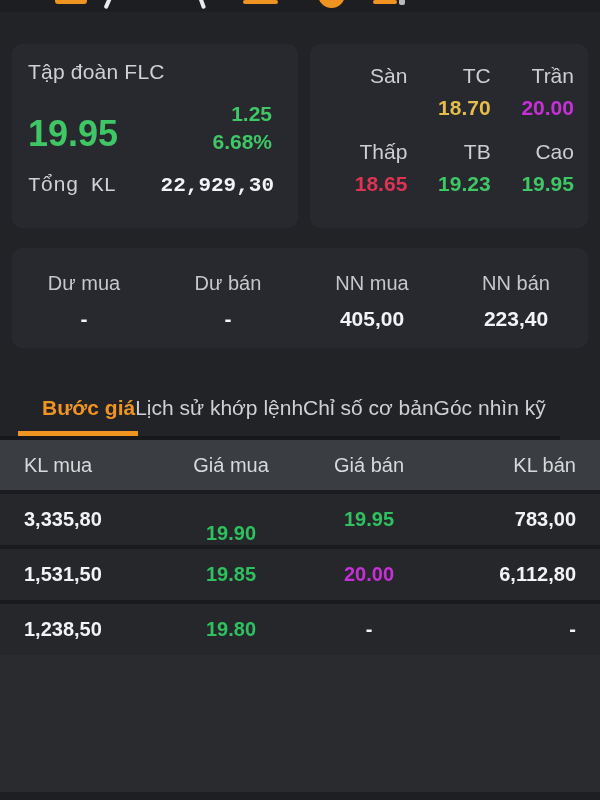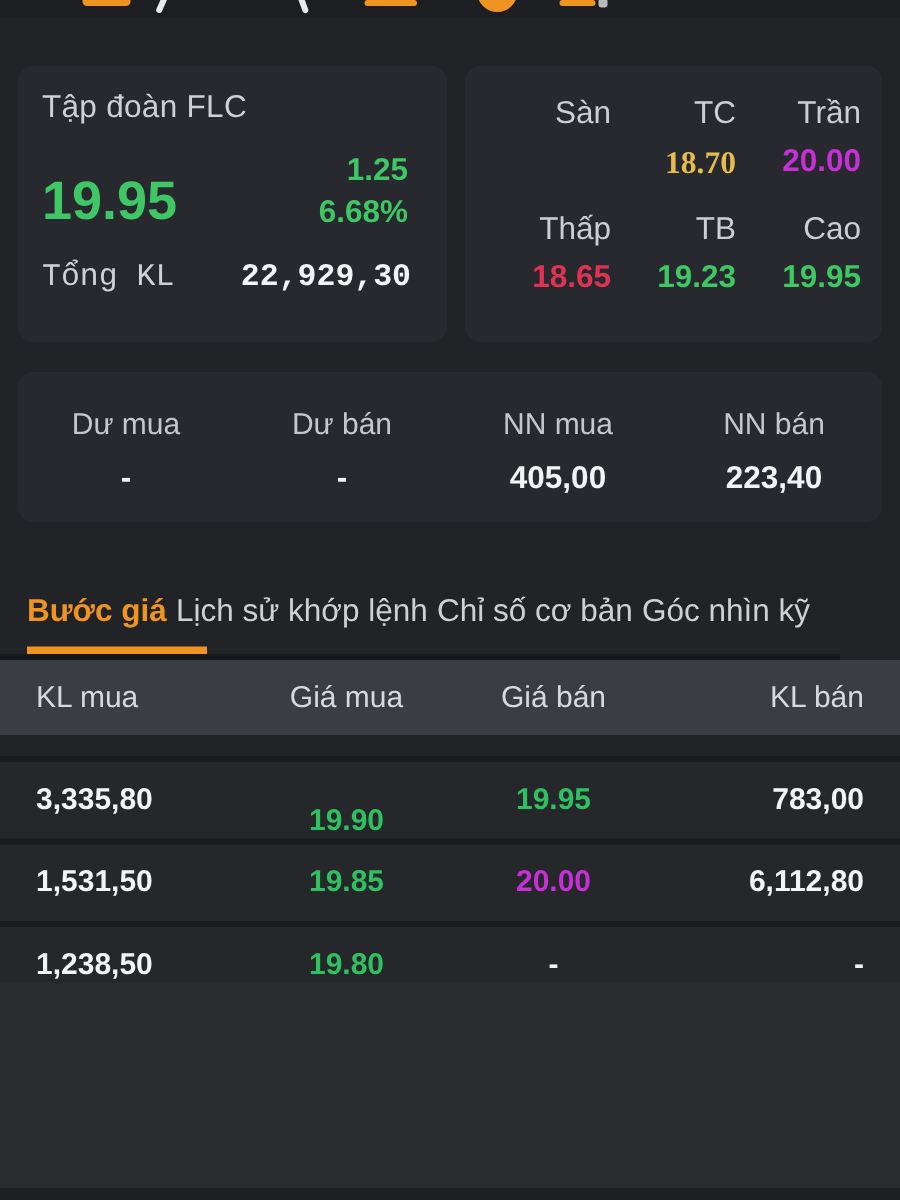--- a/index.html
+++ b/index.html
@@ -46,30 +46,30 @@
   .stat-label { font-size:21px; color:#cdced1; }
   .stat-value { font-size:21px; font-weight:700; margin-top:8px; margin-bottom:16px; }
 
   .summary-grid { display:flex; }
   .sum-cell { flex:1; text-align:center; }
   .sum-label { font-size:20px; color:#c6c7ca; }
   .sum-value { font-size:21px; font-weight:700; color:#f2f3f5; margin-top:12px; }
 
   
   .tabbar { position:absolute; left:0; top:388px; width:560px; height:52px; display:flex; align-items:center;
-            justify-content:space-between; padding:0 20px 8px 18px; border-bottom:4px solid #17181b; }
+            justify-content:space-between; padding:0 20px 8px 42px; border-bottom:4px solid #17181b; }
   .tab { font-size:21px; color:#cfd0d3; white-space:nowrap; cursor:pointer; }
   .tab.active { color:#ef9421; font-weight:700; }
   .tab-underline { position:absolute; left:18px; bottom:0px; width:120px; height:5px; background:#ef9421; }
 
   
   .thead { position:absolute; left:0; top:440px; width:600px; height:50px; background:#3a3d42;
            display:grid; grid-template-columns:1fr 1fr 1fr 1fr; align-items:center; padding:0 24px; }
   .th { font-size:20px; color:#d8d9db; }
-  .tbody { position:absolute; left:0; top:504px; width:492px; }
+  .tbody { position:absolute; left:0; top:490px; width:492px; }
   .trow { width:600px; height:55px; background:#25272b; border-top:4px solid #1a1b1e;
           display:grid; grid-template-columns:1fr 1fr 1fr 1fr; align-items:center; padding:0 24px; }
   .td { font-size:20px; font-weight:700; color:#f2f3f5; }
   .al { text-align:left; } .ac { text-align:center; } .ar { text-align:right; }
 
   .below-table { position:absolute; left:0; top:655px; width:600px; height:137px; background:#292b2f; }
   .bottombar { position:absolute; left:0; top:792px; width:600px; height:8px; background:#1d1f23; }
 </style>
 </head>
 <body>
@@ -101,21 +101,21 @@
     </div>
   </div>
 
   <div class="card card-stats">
     <div class="stats-row">
       <div class="stat-cell">
         <div class="stat-label">Sàn</div>
       </div>
       <div class="stat-cell">
         <div class="stat-label">TC</div>
-        <div class="stat-value" style="color: rgb(228, 189, 77); font-family: Liberation Serif, serif;">18.70</div>
+        <div class="stat-value" style="color: rgb(228, 189, 77);">18.70</div>
       </div>
       <div class="stat-cell">
         <div class="stat-label">Trần</div>
         <div class="stat-value" style="color: rgb(198, 48, 214);">20.00</div>
       </div>
     </div>
     <div class="stats-row">
       <div class="stat-cell">
         <div class="stat-label">Thấp</div>
         <div class="stat-value" style="color: rgb(222, 51, 83);">18.65</div>

